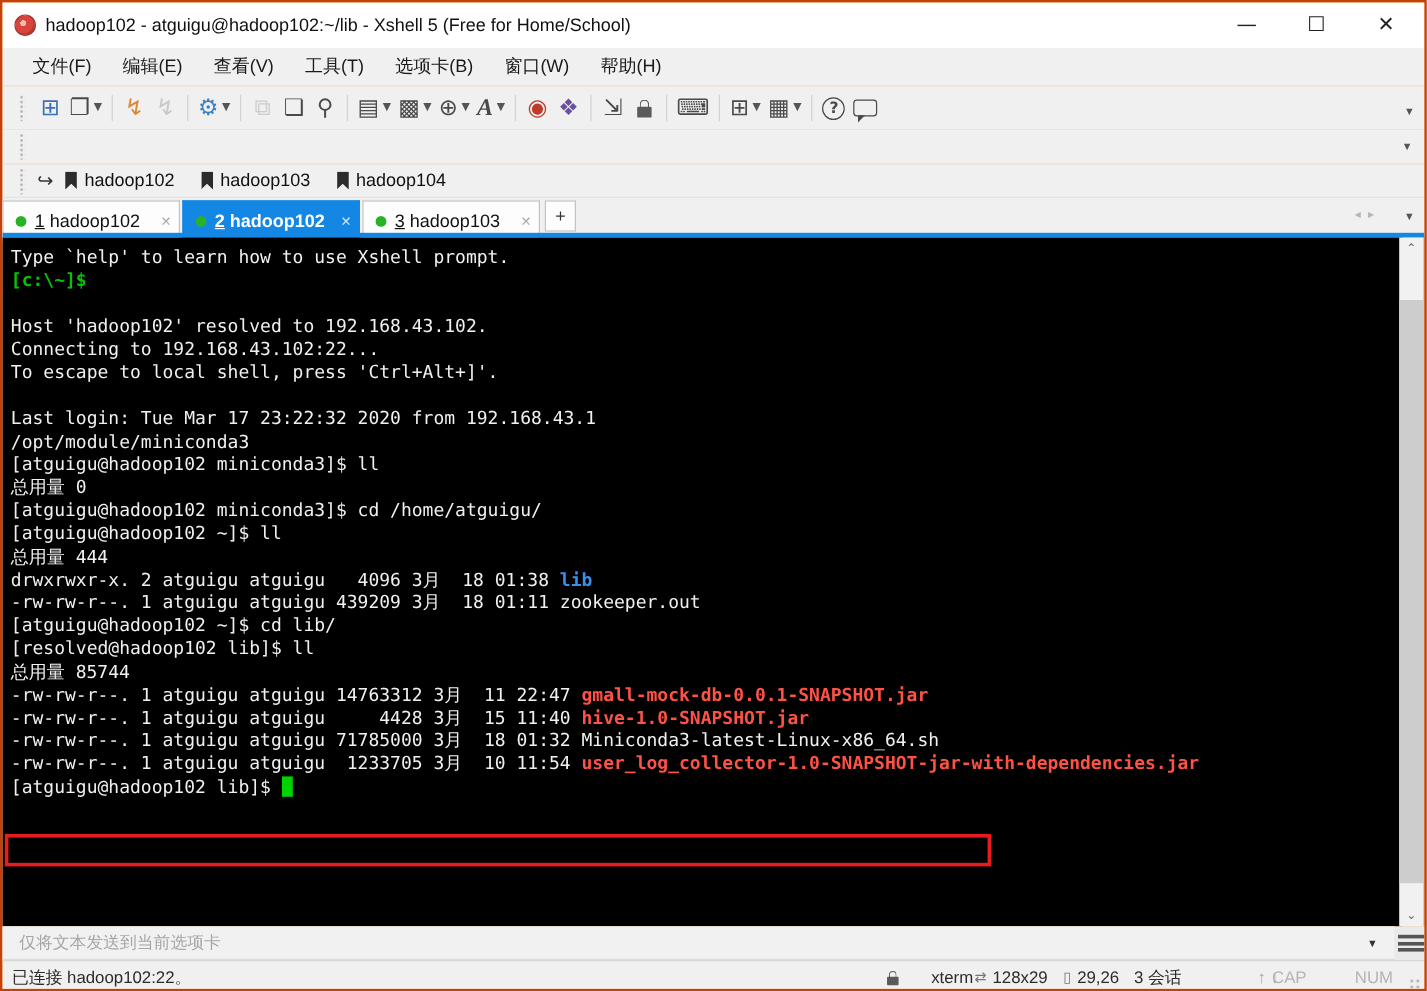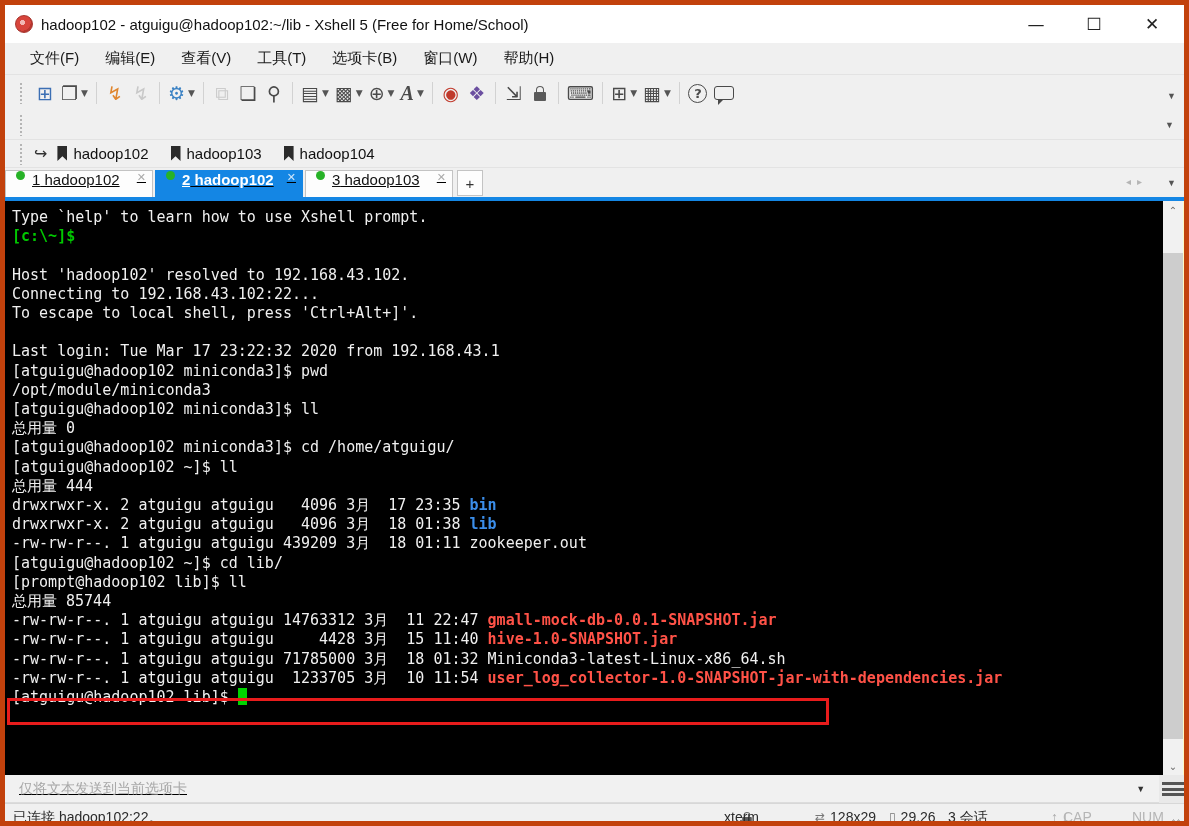--- a/index.html
+++ b/index.html
@@ -1,18 +1,18 @@
 <!DOCTYPE html>
 <html><head>
 <meta charset="utf-8">
 <style>
   html,body{margin:0;padding:0;background:#d8d8d8;}
   *{box-sizing:border-box;}
   body{font-family:"Liberation Sans",sans-serif;}
-  .window{position:relative;width:1189px;height:826px;background:#fef9c3;border:5px solid #c2410c;overflow:hidden;}
+  .window{position:relative;width:1189px;height:826px;background:#fdba74;border:2px solid #c2410c;overflow:hidden;}
 
   
   .titlebar{position:absolute;left:0;top:0;width:100%;height:38px;background:#ffffff;display:flex;align-items:center;}
   .app-logo{width:18px;height:18px;margin:0 8px 0 10px;border-radius:50%;background:radial-gradient(circle at 40% 40%, #f2b8b4 0 18%, #d8453c 19% 60%, #b8372f 61% 100%);border:1px solid #a8332c;}
   .title-text{font-size:15px;color:#111;}
   .win-controls{margin-left:auto;display:flex;align-items:center;padding-right:18px;}
   .win-btn{width:28px;height:28px;margin-left:30px;display:flex;align-items:center;justify-content:center;font-size:17px;color:#222;font-family:"DejaVu Sans",sans-serif;}
 
   
   .menubar{position:absolute;left:0;top:38px;width:100%;height:32px;background:#f0f0f0;display:flex;align-items:center;padding-left:12px;border-bottom:1px solid #e3e3e3;}
@@ -44,21 +44,21 @@
   .sessionbar{position:absolute;left:0;top:135px;width:100%;height:28px;background:#f0f0f0;display:flex;align-items:center;border-bottom:1px solid #e3e3e3;}
   .sess-launch{font-size:16px;color:#333;margin:0 10px 0 2px;font-family:"DejaVu Sans",sans-serif;}
   .sess-item{display:flex;align-items:center;margin-right:22px;}
   .bm{width:10px;height:15px;background:#2b2b2b;clip-path:polygon(0 0,100% 0,100% 100%,50% 68%,0 100%);margin-right:6px;}
   .sess-label{font-size:15px;color:#111;}
 
   
   .tabbar{position:absolute;left:0;top:163px;width:100%;height:33px;background:#f0f0f0;}
   .tabbar::after{content:"";position:absolute;left:0;bottom:0;width:100%;height:4px;background:#1486e4;}
   .tabs{position:absolute;left:0;top:2px;display:flex;height:27px;}
-  .tab{width:148px;height:34px;border:1px solid #c3c3c3;border-bottom:none;background:#fdfdfd;display:flex;align-items:flex-start;padding:0 6px;margin-right:2px;text-decoration:underline;}
+  .tab{width:148px;height:34px;border:1px solid #c3c3c3;border-bottom:none;background:#fdfdfd;display:flex;align-items:center;padding:0 6px;margin-right:2px;}
   .tab.active{background:#1486e4;border-color:#1486e4;}
   .tab .dot{width:9px;height:9px;border-radius:50%;background:#27b227;margin:0 7px 0 4px;flex:0 0 auto;}
   .tab .t-label{font-size:15px;color:#111;white-space:nowrap;}
   .tab.active .t-label{color:#fff;font-weight:bold;}
   .tab .t-close{margin-left:auto;font-size:11px;color:#aaa;}
   .tab.active .t-close{color:#cfe6fa;}
   .newtab-btn{width:26px;height:26px;border:1px solid #c3c3c3;background:#fdfdfd;display:flex;align-items:center;justify-content:center;font-size:15px;color:#333;margin-left:2px;}
   .tab-nav{position:absolute;right:36px;top:8px;font-size:10px;color:#b5b5b5;letter-spacing:6px;}
   .tab-caret{position:absolute;right:8px;top:10px;font-size:9px;color:#555;}
 
@@ -73,32 +73,32 @@
   .highlight-box{position:absolute;left:2px;top:497px;width:822px;height:27px;border:3px solid #e81c1c;pointer-events:none;}
 
   
   .scrollbar{position:absolute;right:1px;top:196px;width:20px;height:574px;background:#f1f1f1;}
   .sb-btn{position:absolute;left:0;width:20px;height:18px;display:flex;align-items:center;justify-content:center;font-size:10px;color:#6a6a6a;font-family:"DejaVu Sans",sans-serif;}
   .sb-up{top:0;}
   .sb-down{bottom:0;}
   .sb-thumb{position:absolute;left:0;top:52px;width:20px;height:486px;background:#cdcdcd;}
 
   
-  .sendbar{position:absolute;left:0;top:770px;width:100%;height:28px;background:#e9e9e9;display:flex;align-items:center;text-decoration:underline;}
+  .sendbar{position:absolute;left:0;top:770px;width:100%;height:28px;background:#e9e9e9;display:flex;align-items:center;}
   .send-field{position:relative;width:1161px;height:28px;background:#f1f1f1;display:flex;align-items:center;border-bottom:1px solid #dcdcdc;}
   .send-placeholder{font-size:14px;color:#a6a6a6;margin-left:14px;}
   .send-caret{position:absolute;right:14px;font-size:9px;color:#333;}
   .send-menu{width:22px;height:22px;margin-left:3px;display:flex;flex-direction:column;justify-content:center;gap:2.5px;}
   .send-menu i{display:block;height:3px;background:#555;}
 
   
   .statusbar{position:absolute;left:0;top:798px;width:100%;height:28px;background:#f0f0f0;border-top:1px solid #d7d7d7;font-size:14px;color:#2b2b2b;}
   .sb-left{position:absolute;left:8px;top:5px;}
   .sb-seg{position:absolute;top:5px;display:flex;align-items:center;gap:5px;white-space:nowrap;}
-  .seg-ssh{left:724px;flex-direction:column;} .seg-term{left:719px;} .seg-size{left:810px;} .seg-pos{left:884px;}
+  .seg-ssh{left:724px;flex-direction:column;} .seg-term{left:774px;} .seg-size{left:810px;} .seg-pos{left:884px;}
   .seg-sess{left:943px;} .seg-arrows{left:1046px;color:#a9a9a9;} .seg-cap{left:1058px;color:#b5b5b5;} .seg-num{left:1127px;color:#b5b5b5;}
   .mini-ic{font-size:12px;color:#777;font-family:"DejaVu Sans",sans-serif;}
   .resize-grip{position:absolute;right:3px;bottom:3px;width:10px;height:10px;background-image:radial-gradient(#b5b5b5 1.2px, transparent 1.4px);background-size:5px 5px;}
 </style>
 </head>
 <body>
 
 <div class="window">
 
   <div class="titlebar">
@@ -253,32 +253,30 @@
 
   <div class="terminal" id="terminal">
       <div class="term-line"><span class="c-w">Type `help' to learn how to use Xshell prompt.</span></div>
       <div class="term-line"><span class="c-g">[c:\~]$</span></div>
       <div class="term-line">&nbsp;</div>
       <div class="term-line"><span class="c-w">Host 'hadoop102' resolved to 192.168.43.102.</span></div>
       <div class="term-line"><span class="c-w">Connecting to 192.168.43.102:22...</span></div>
       <div class="term-line"><span class="c-w">To escape to local shell, press 'Ctrl+Alt+]'.</span></div>
       <div class="term-line">&nbsp;</div>
       <div class="term-line"><span class="c-w">Last login: Tue Mar 17 23:22:32 2020 from 192.168.43.1</span></div>
-      <div class="term-line"><span class="c-w">[atguigu@hadoop102 miniconda3]$ pwd</span></div>
       <div class="term-line"><span class="c-w">/opt/module/miniconda3</span></div>
       <div class="term-line"><span class="c-w">[atguigu@hadoop102 miniconda3]$ ll</span></div>
       <div class="term-line"><span class="c-w">总用量 0</span></div>
       <div class="term-line"><span class="c-w">[atguigu@hadoop102 miniconda3]$ cd /home/atguigu/</span></div>
       <div class="term-line"><span class="c-w">[atguigu@hadoop102 ~]$ ll</span></div>
       <div class="term-line"><span class="c-w">总用量 444</span></div>
-      <div class="term-line"><span class="c-w">drwxrwxr-x. 2 atguigu atguigu   4096 3月  17 23:35 </span><span class="c-b">bin</span></div>
       <div class="term-line"><span class="c-w">drwxrwxr-x. 2 atguigu atguigu   4096 3月  18 01:38 </span><span class="c-b">lib</span></div>
       <div class="term-line"><span class="c-w">-rw-rw-r--. 1 atguigu atguigu 439209 3月  18 01:11 zookeeper.out</span></div>
       <div class="term-line"><span class="c-w">[atguigu@hadoop102 ~]$ cd lib/</span></div>
-      <div class="term-line"><span class="c-w">[prompt@hadoop102 lib]$ ll</span></div>
+      <div class="term-line"><span class="c-w">[resolved@hadoop102 lib]$ ll</span></div>
       <div class="term-line"><span class="c-w">总用量 85744</span></div>
       <div class="term-line"><span class="c-w">-rw-rw-r--. 1 atguigu atguigu 14763312 3月  11 22:47 </span><span class="c-r">gmall-mock-db-0.0.1-SNAPSHOT.jar</span></div>
       <div class="term-line"><span class="c-w">-rw-rw-r--. 1 atguigu atguigu     4428 3月  15 11:40 </span><span class="c-r">hive-1.0-SNAPSHOT.jar</span></div>
       <div class="term-line"><span class="c-w">-rw-rw-r--. 1 atguigu atguigu 71785000 3月  18 01:32 Miniconda3-latest-Linux-x86_64.sh</span></div>
       <div class="term-line"><span class="c-w">-rw-rw-r--. 1 atguigu atguigu  1233705 3月  10 11:54 </span><span class="c-r">user_log_collector-1.0-SNAPSHOT-jar-with-dependencies.jar</span></div>
       <div class="term-line"><span class="c-w">[atguigu@hadoop102 lib]$ </span><span class="cursor"></span></div>
     </div>
   <div class="terminal" style="background:transparent;pointer-events:none;">
     <div class="highlight-box"></div>
   </div>

